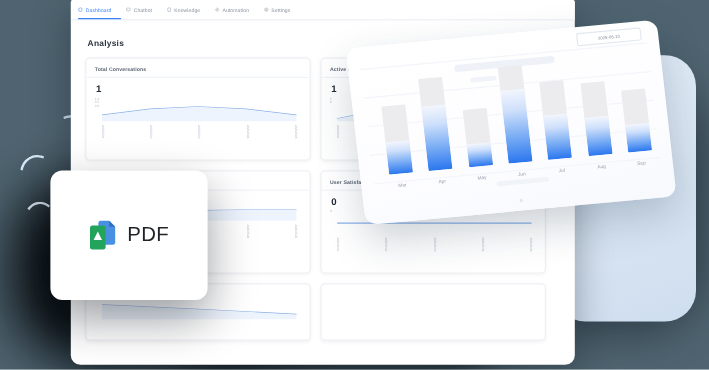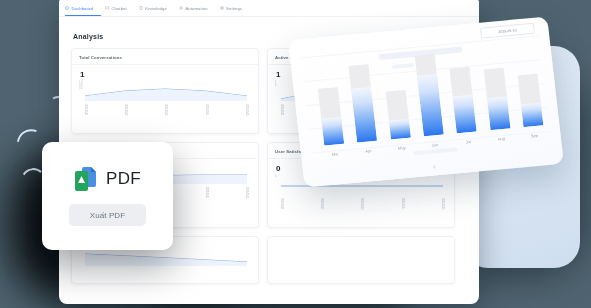--- a/index.html
+++ b/index.html
@@ -358,16 +358,15 @@
       <div class="pdf-icon">
         <svg viewBox="0 0 23 26" width="23" height="26">
           <path d="M10 1 h7 l5 5 v13 a2 2 0 0 1 -2 2 h-10 a2 2 0 0 1 -2 -2 v-16 a2 2 0 0 1 2 -2 z" fill="#4a90e2"></path>
           <path d="M17 1 v5 h5 z" fill="#2f6fc4"></path>
           <path d="M3 5 h9 a2 2 0 0 1 2 2 v16 a2 2 0 0 1 -2 2 h-9 a2 2 0 0 1 -2 -2 v-16 a2 2 0 0 1 2 -2 z" fill="#22a45d"></path>
           <path d="M7.5 10 l3.5 7 h-7 z" fill="#ffffff"></path>
         </svg>
       </div>
       <div class="pdf-word">PDF</div>
     </div>
-    <button class="pdf-btn">Xuất PDF</button>
   </div>
 
 </div>
 
 </body></html>

